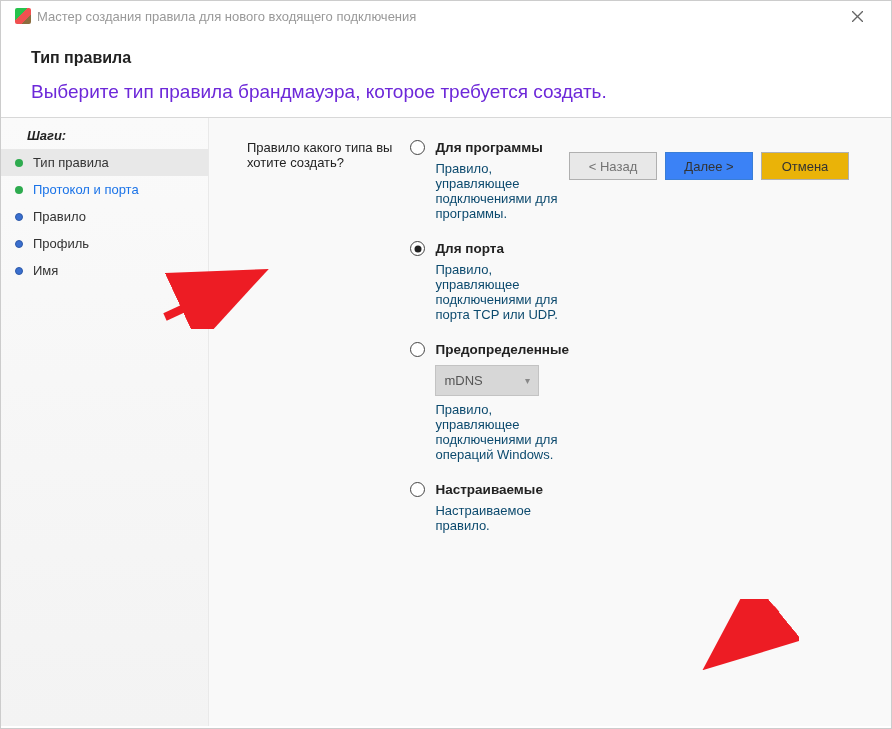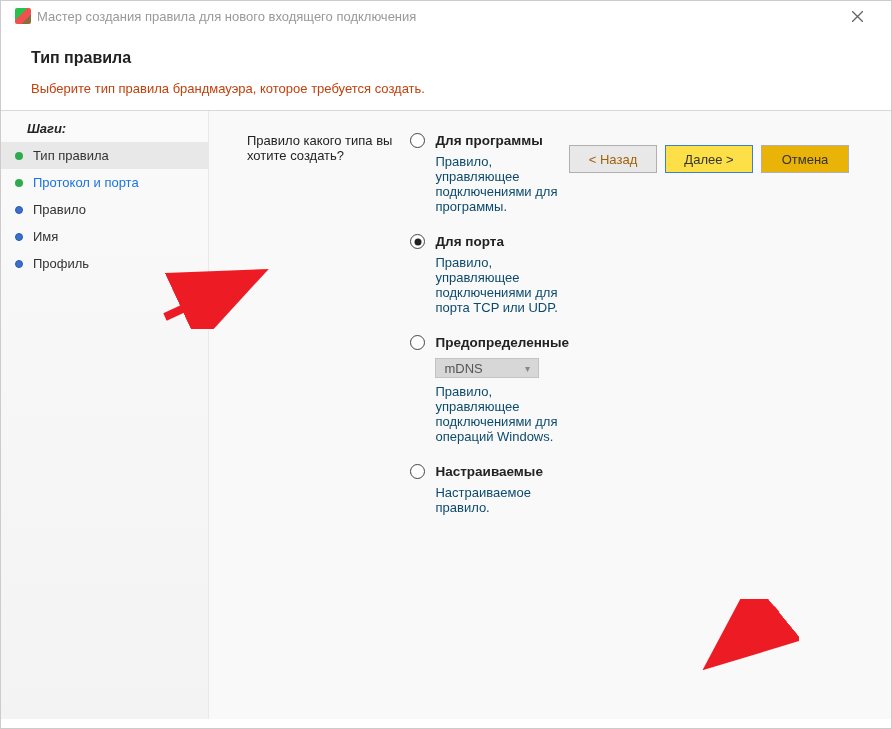--- a/index.html
+++ b/index.html
@@ -36,22 +36,22 @@
     .header {
       padding: 18px 30px 14px 30px;
     }
     .header h1 {
       font-size: 16px;
       font-weight: bold;
       color: #222;
       margin-bottom: 14px;
     }
     .header p {
-      font-size: 13px;
-      color: #c2410c;
+      font-size: 19px;
+      color: #6d28d9;
     }
     .body-wrap {
       display: flex;
       border-top: 1px solid #d8d8d8;
       height: calc(100% - 118px);
     }
     .sidebar {
       width: 208px;
       background: linear-gradient(#fafafa, #f3f3f3);
       border-right: 1px solid #e9e9e9;
@@ -127,21 +127,21 @@
       color: #222;
     }
     .opt-desc {
       margin-left: 25px;
       font-size: 13px;
       color: #0c4a6e;
       margin-top: 6px;
     }
     .pre-dropdown {
       margin: 8px 30px 6px 25px;
-      height: 20px;
+      height: 31px;
       background: #d7d7d7;
       border: 1px solid #c3c3c3;
       display: flex;
       align-items: center;
       padding: 0 8px;
       color: #555;
       font-size: 13px;
       justify-content: space-between;
     }
     .pre-dropdown .chev { color: #888; font-size: 10px; }
@@ -157,22 +157,22 @@
       border: 1px solid #b0b0b0;
       background: #eab308;
       font-size: 13px;
       color: #333;
       display: flex;
       align-items: center;
       justify-content: center;
       cursor: default;
       padding: 0 12px;
     }
-    .btn.disabled { color: #a16207; background: #e8e8e8; }
-    .btn.focus { border: 1.5px solid #3a7ed6; background: #fde047; }
+    .btn.disabled { color: #737373; background: #e8e8e8; }
+    .btn.focus { border: 1.5px solid #3a7ed6; background: #3b82f6; }
     .annotation-arrow {
       position: absolute;
       pointer-events: none;
     }
   </style>
 </head>
 <body>
 
 <div class="titlebar">
   <div class="titlebar-icon"></div>
@@ -202,25 +202,25 @@
     <div class="step active-link">
       <span class="step-dot dot-green"></span>
       <span>Протокол и порта</span>
     </div>
     <div class="step">
       <span class="step-dot dot-blue"></span>
       <span>Правило</span>
     </div>
     <div class="step">
       <span class="step-dot dot-blue"></span>
-      <span>Имя</span>
+      <span>Профиль</span>
     </div>
     <div class="step">
       <span class="step-dot dot-blue"></span>
-      <span>Профиль</span>
+      <span>Имя</span>
     </div>
   </div>
 
   <div class="content">
     <div class="content-q">Правило какого типа вы хотите создать?</div>
 
     <div class="options">
 
       <div class="opt">
         <div class="opt-row">

